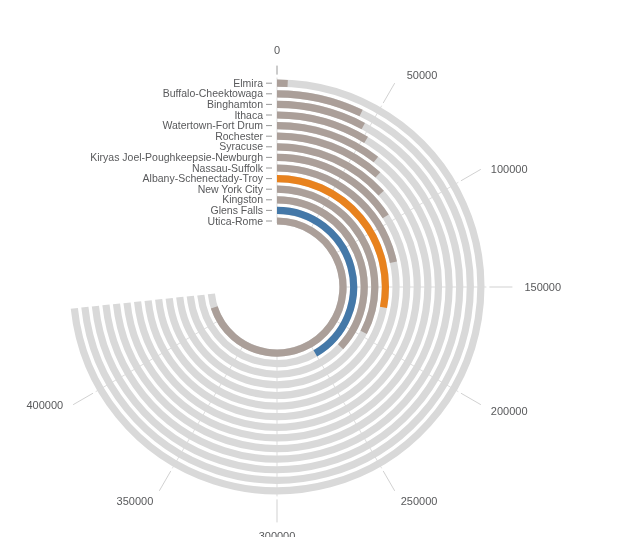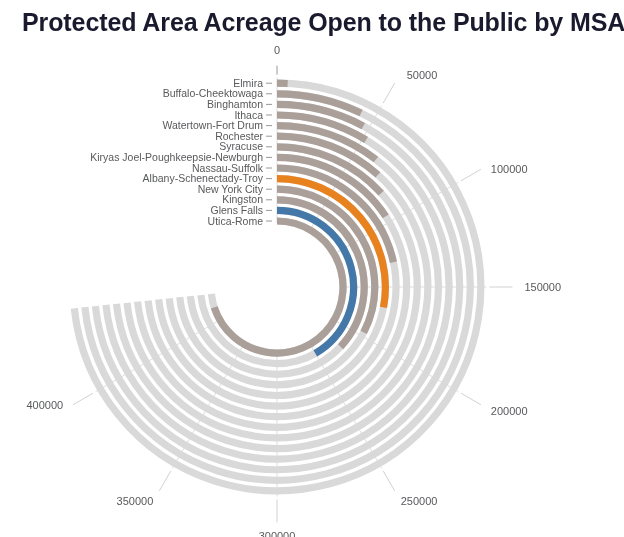--- a/index.html
+++ b/index.html
@@ -30,21 +30,20 @@
   .tickmark{stroke:#8c8c8c;stroke-width:0.9;}
   .leader{stroke:#bdbdbd;stroke-width:0.7;}
   .track{fill:none;stroke-linecap:butt;}
   .bar{fill:none;stroke-linecap:butt;}
 </style>
 </head>
 <body>
 
 <div id="chart-root">
 
-  <div id="chart-title">Protected Area Acreage Open to the Public by MSA</div>
 
   <svg id="radial" viewBox="0 0 624 537">
     <g id="grid-layer">
         <line x1="277.00" y1="223.00" x2="277.00" y2="77.60" class="gridline"></line>
         <line x1="309.00" y1="231.57" x2="381.70" y2="105.65" class="gridline"></line>
         <line x1="332.43" y1="255.00" x2="458.35" y2="182.30" class="gridline"></line>
         <line x1="341.00" y1="287.00" x2="486.40" y2="287.00" class="gridline"></line>
         <line x1="332.43" y1="319.00" x2="458.35" y2="391.70" class="gridline"></line>
         <line x1="309.00" y1="342.43" x2="381.70" y2="468.35" class="gridline"></line>
         <line x1="277.00" y1="351.00" x2="277.00" y2="496.40" class="gridline"></line>

